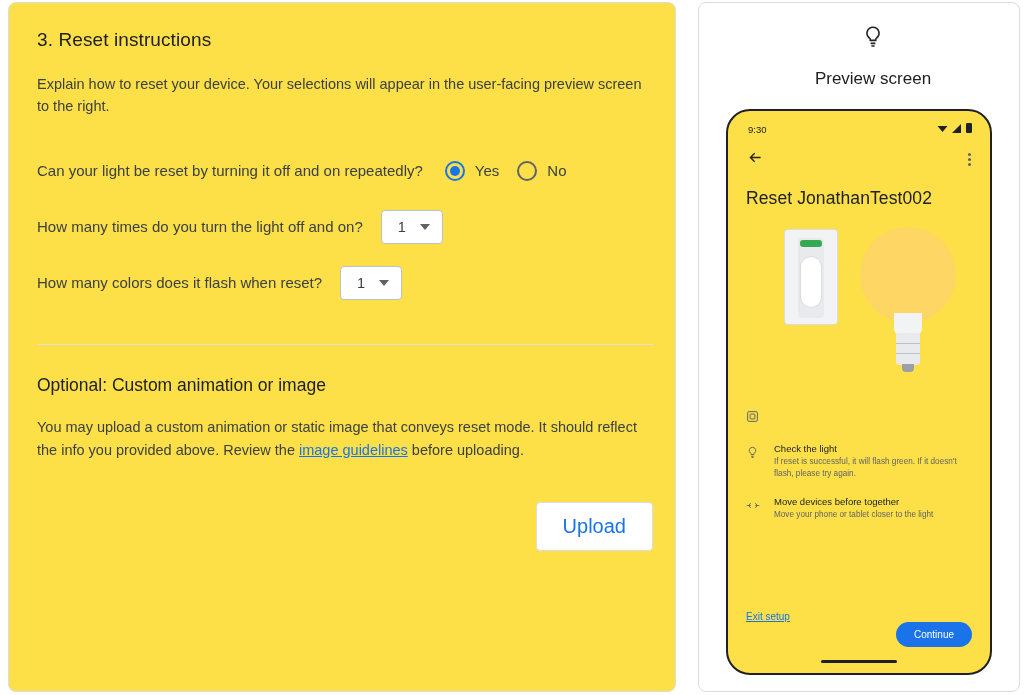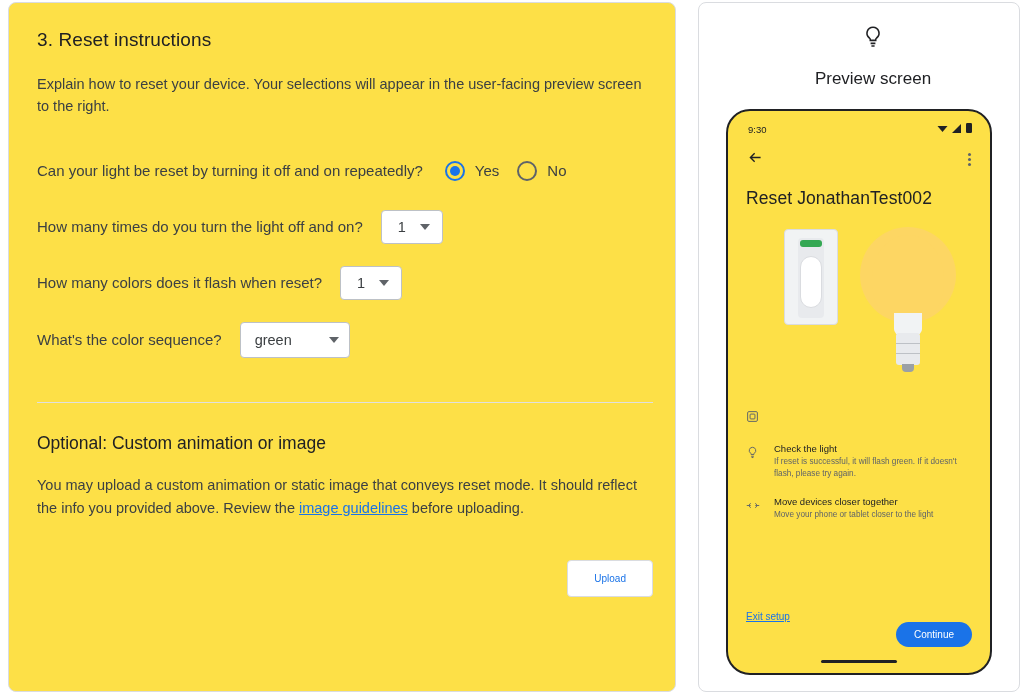--- a/index.html
+++ b/index.html
@@ -130,21 +130,21 @@
     display: flex;
     justify-content: flex-end;
     width: 616px;
     margin-top: 40px;
   }
   .upload-btn {
     border: 1px solid #dadce0;
     border-radius: 4px;
     background: #fff;
     color: #1a73e8;
-    font-size: 10px;
+    font-size: 20px;
     font-weight: 500;
     padding: 12px 26px;
     cursor: pointer;
   }
 
   
   .right-card {
     width: 326px;
     margin-top: 2px;
     height: 690px;
@@ -374,27 +374,20 @@
     </div>
 
     <div class="q-row">
       <span class="q-label">How many colors does it flash when reset?</span>
       <span class="select">
         <span>1</span>
         <span class="caret"></span>
       </span>
     </div>
 
-    <div class="q-row">
-      <span class="q-label">What's the color sequence?</span>
-      <span class="select wide">
-        <span>green</span>
-        <span class="caret"></span>
-      </span>
-    </div>
 
     <div class="divider"></div>
 
     <h3 class="opt-title">Optional: Custom animation or image</h3>
     <p class="opt-desc"><span>You may upload a custom animation or static image that conveys reset mode. It should reflect the info you provided above. Review the </span><a href="#">image guidelines</a><span> before uploading.</span></p>
 
     <div class="upload-row">
       <button class="upload-btn">Upload</button>
     </div>
   </div>
@@ -481,21 +474,21 @@
             <div class="step-body">If reset is successful, it will flash green. If it doesn't flash, please try again.</div>
           </span>
         </div>
         <div class="step">
           <span class="step-icon">
             <svg width="14" height="13" viewBox="0 0 18 16" fill="none" stroke="#5f6368" stroke-width="1.2">
               <path d="M1 8h5M17 8h-5M6 5l-2.5 3L6 11M12 5l2.5 3L12 11"></path>
             </svg>
           </span>
           <span>
-            <div class="step-title">Move devices closer together</div>
+            <div class="step-title">Move devices before together</div>
             <div class="step-body">Move your phone or tablet closer to the light</div>
           </span>
         </div>
       </div>
 
       <div class="phone-footer">
         <a class="exit-link" href="#">Exit setup</a>
         <button class="continue-btn">Continue</button>
       </div>
       <div class="home-indicator"></div>

